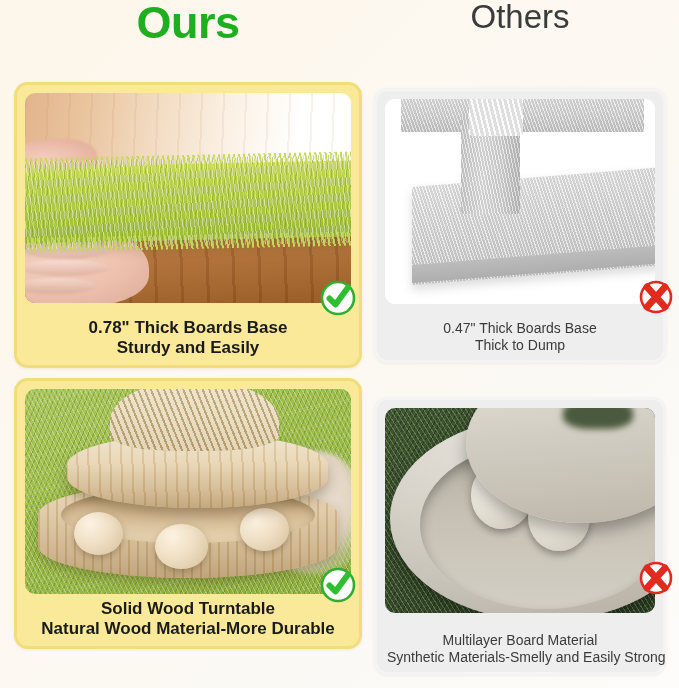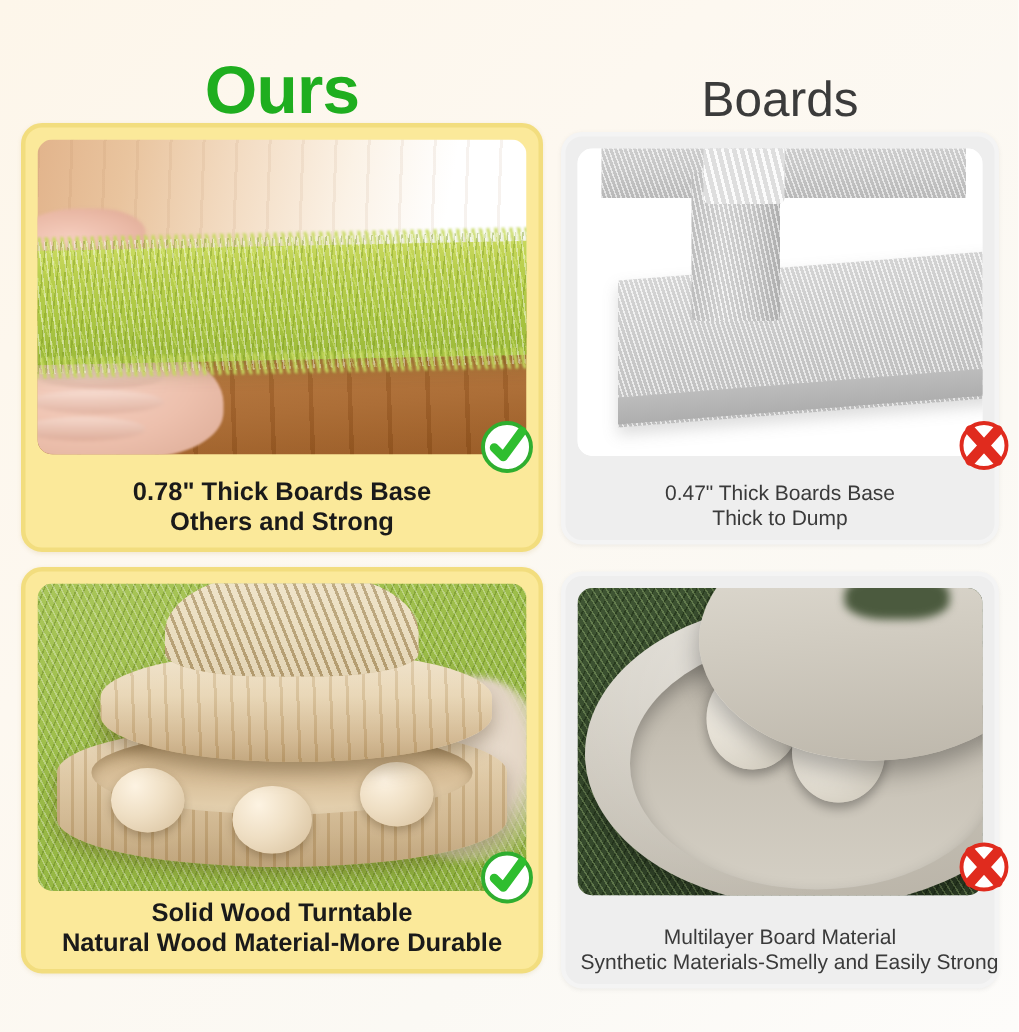--- a/index.html
+++ b/index.html
@@ -20,21 +20,21 @@
     position: absolute;
     top: 0; left: 0;
     width: 679px;
     height: 82px;
   }
   .heading {
     position: absolute;
     top: 0;
     height: 82px;
     display: flex;
-    align-items: flex-end;
+    align-items: flex-start;
     justify-content: center;
   }
   .heading-ours {
     left: 14px;
     width: 348px;
   }
   .heading-others {
     left: 374px;
     width: 292px;
   }
@@ -67,21 +67,21 @@
   }
   .card-others {
     background: #eeeeee;
     border: 3px solid #f4f4f4;
     box-shadow: 0 1px 3px rgba(120,120,120,0.10);
   }
 
   .card-tl { left: 14px;  top: 82px;  width: 348px; height: 286px; }
   .card-bl { left: 14px;  top: 378px; width: 348px; height: 271px; }
   .card-tr { left: 374px; top: 88px;  width: 292px; height: 275px; }
-  .card-br { left: 374px; top: 381px; width: 292px; height: 278px; }
+  .card-br { left: 374px; top: 397px; width: 292px; height: 278px; }
 
   
   .photo {
     position: absolute;
     left: 8px;
     top: 8px;
     right: 8px;
     border-radius: 10px;
     overflow: hidden;
   }
@@ -361,21 +361,21 @@
   }
 </style>
 </head>
 <body>
 
 <div class="headings">
   <div class="heading heading-ours">
     <span class="htext">Ours</span>
   </div>
   <div class="heading heading-others">
-    <span class="htext">Boards</span>
+    <span class="htext">Others</span>
   </div>
 </div>
 
 <div class="card card-ours card-tl">
   <div class="photo">
     <div class="scene">
       <div class="tl-wall"></div>
       <div class="tl-desk"></div>
       <div class="tl-hand-top"></div>
       <div class="tl-hand-bottom">
@@ -385,21 +385,21 @@
       </div>
       <div class="tl-plank">
         <div class="fur-edge-top"></div>
         <div class="fur"></div>
         <div class="fur-edge-bot"></div>
       </div>
     </div>
   </div>
   <div class="caption caption-ours">
     <span class="line">0.78" Thick Boards Base</span>
-    <span class="line">Others and Strong</span>
+    <span class="line">Sturdy and Easily</span>
   </div>
 </div>
 
 <div class="card card-others card-tr">
   <div class="photo">
     <div class="scene">
       <div class="tr-bg"></div>
       <div class="tr-shelf">
         
         

